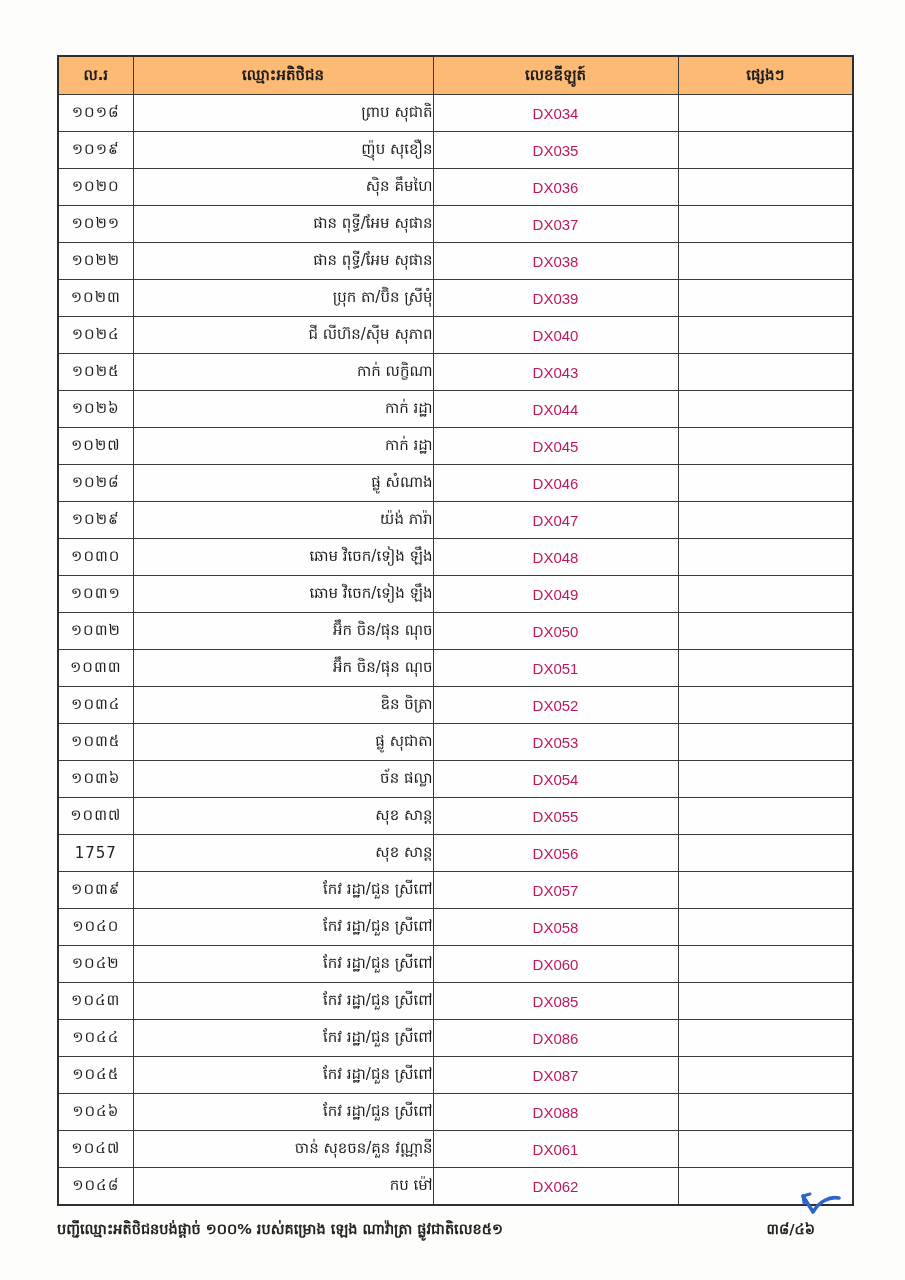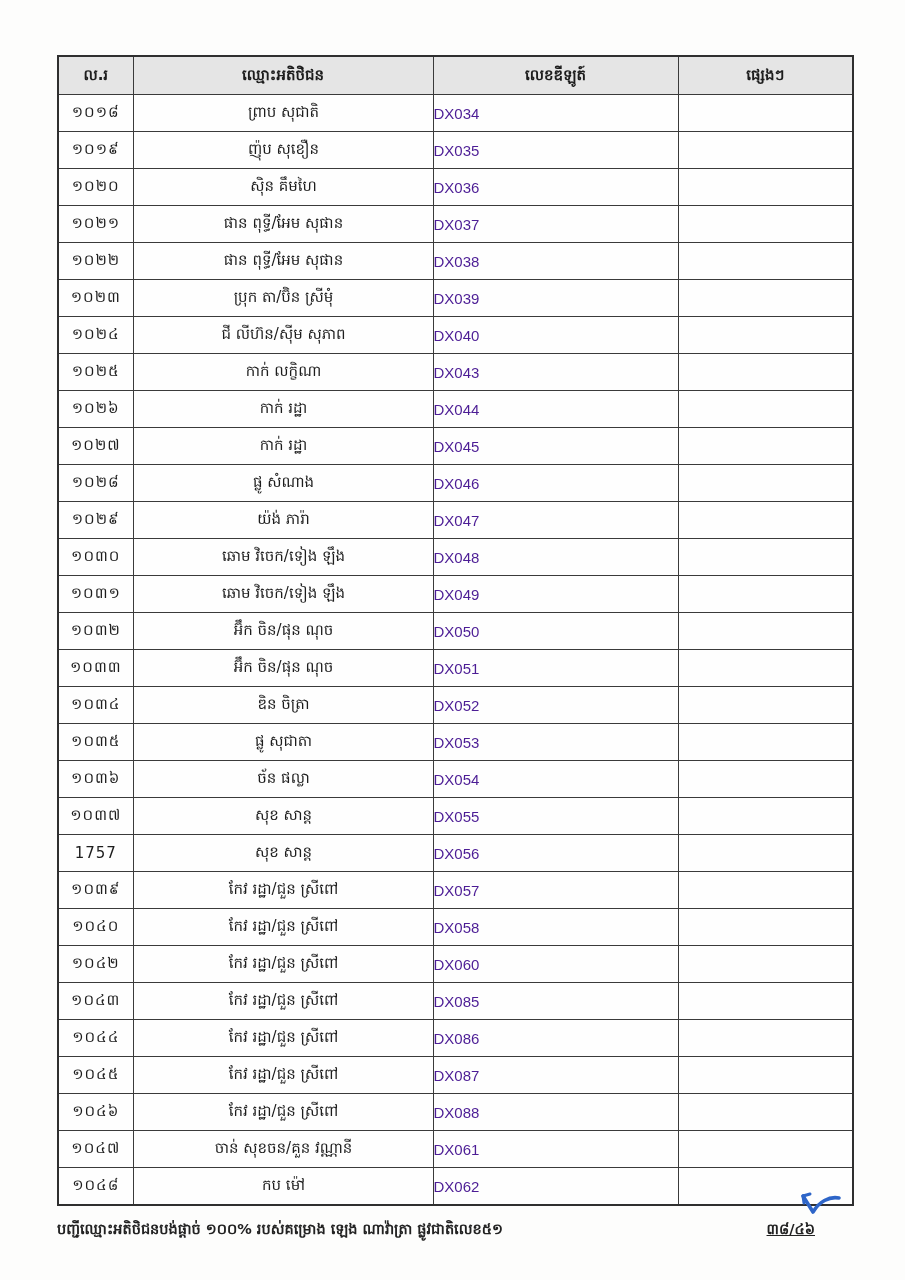--- a/index.html
+++ b/index.html
@@ -26,21 +26,21 @@
     border: 2px solid #2f2f2f;
   }
   .customer-table th, .customer-table td {
     border: 1px solid #3a3a3a;
     padding: 0;
     overflow: hidden;
     white-space: nowrap;
   }
   .customer-table thead th {
     height: 37px;
-    background: #e5e5e5;
+    background: #fdba74;
     font-size: 15px;
     font-weight: bold;
     text-align: center;
     vertical-align: middle;
   }
   .customer-table tbody td {
     height: 36px;
     vertical-align: middle;
     font-size: 15px;
     background: #fefefe;
@@ -48,44 +48,43 @@
   col.c-no    { width: 75px; }
   col.c-name  { width: 300px; }
   col.c-plot  { width: 245px; }
   col.c-other { width: 175px; }
   td.cell-no {
     text-align: center;
     font-size: 14px;
     letter-spacing: 1px;
   }
   td.cell-name {
+    text-align: right;
+    padding-left: 1px;
+  }
+  td.cell-plot {
     text-align: center;
-    padding-left: 1px;
-  }
-  td.cell-plot {
-    text-align: left;
     font-family: "Liberation Sans", sans-serif;
     font-size: 15px;
-    color: #4c1d95;
+    color: #be185d;
   }
   .footer {
     position: absolute;
     left: 57px;
     top: 1220px;
     width: 758px;
     display: flex;
     justify-content: space-between;
     align-items: baseline;
     font-size: 14.5px;
     font-weight: 600;
     color: #222;
   }
   .footer .page-number {
     font-weight: 600;
-    text-decoration: underline;
   }
   .pen-mark {
     position: absolute;
     left: 793px;
     top: 1190px;
     width: 52px;
     height: 42px;
   }
 </style>
 </head>

